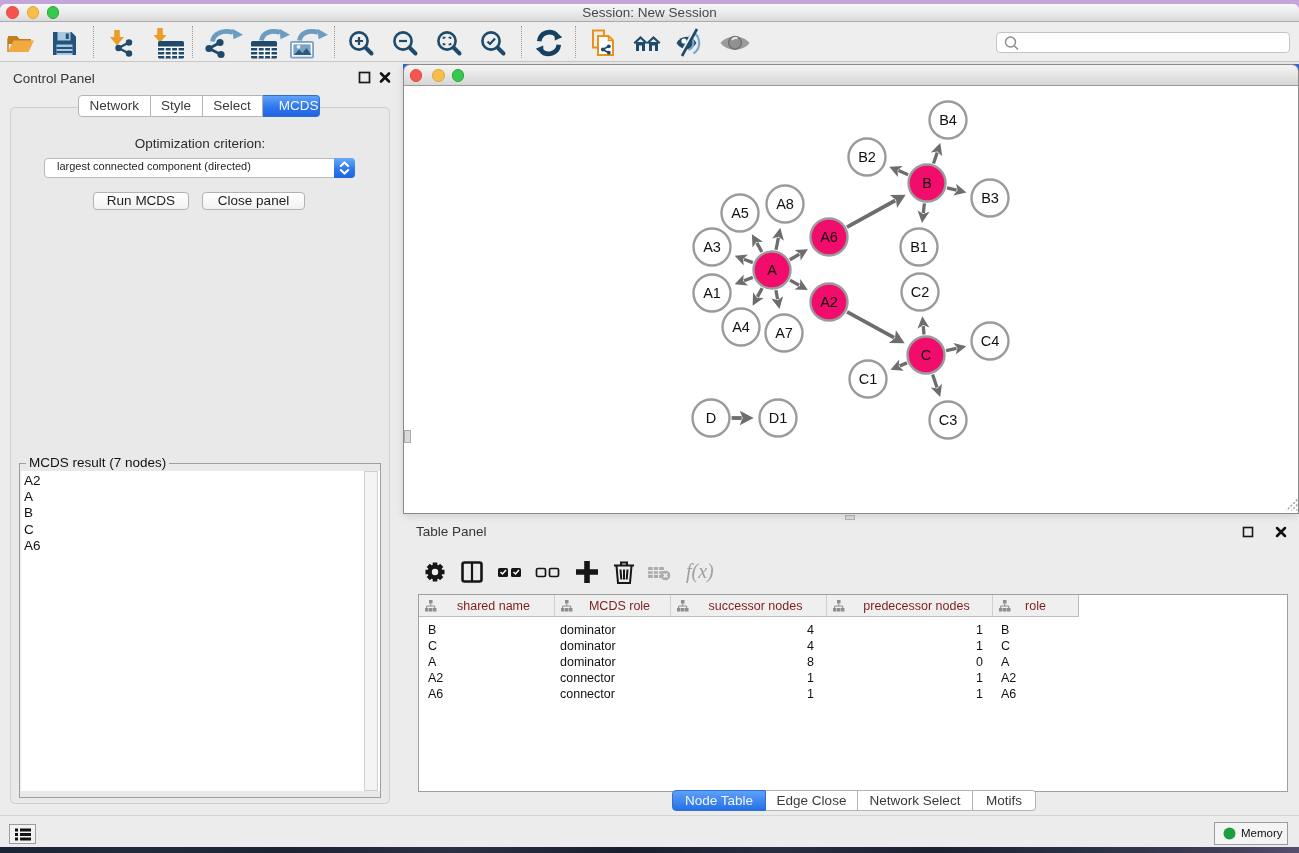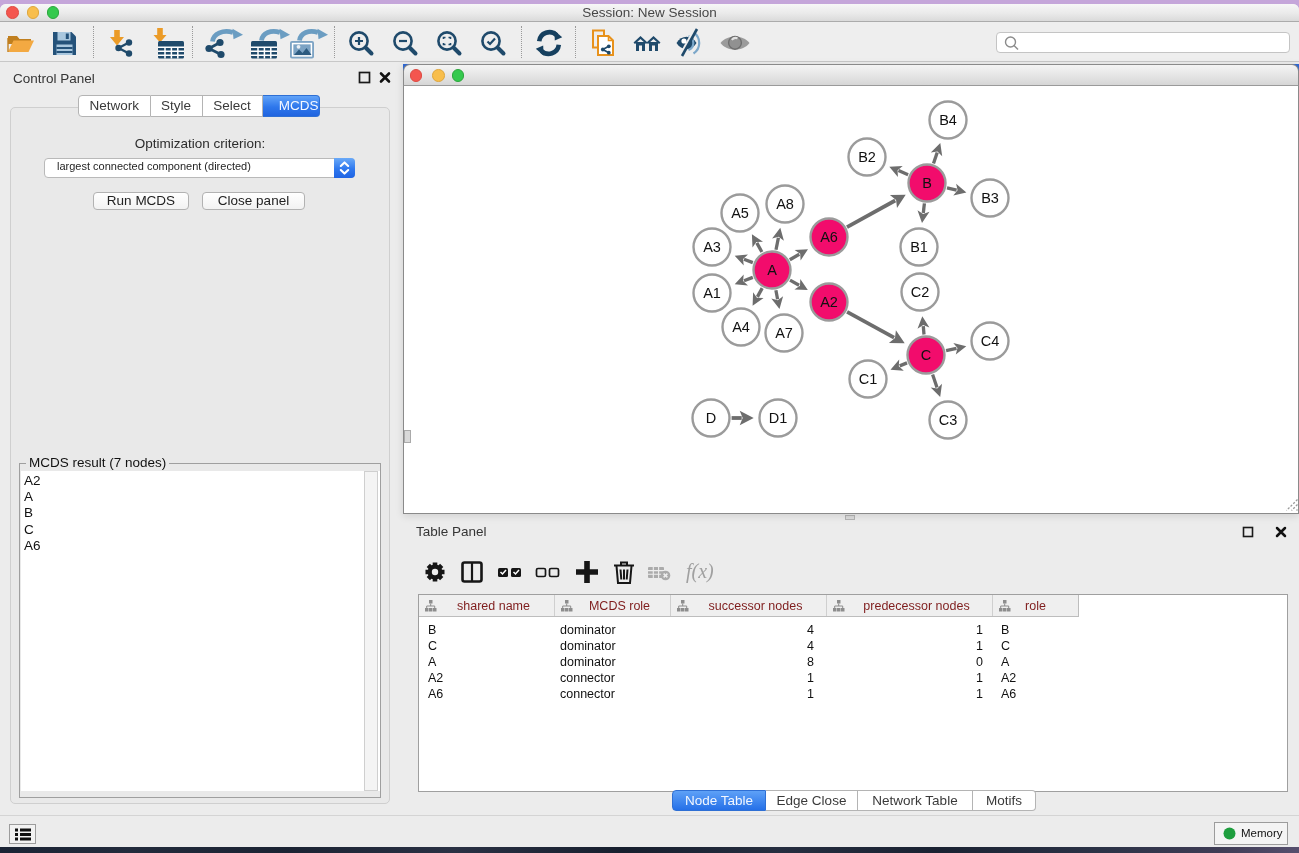--- a/index.html
+++ b/index.html
@@ -408,21 +408,21 @@
         <span class="abs" style="left:141px">connector</span>
         <span class="abs" style="left:252px;width:143px;text-align:right">1</span>
         <span class="abs" style="left:408px;width:156px;text-align:right">1</span>
         <span class="abs" style="left:582px">A6</span>
       </div>
 </div>
 </div>
 <div class="abs" id="tp-tabs">
 <div class="tptab first sel" style="width:92px">Node Table</div>
 <div class="tptab" style="width:91px">Edge Close</div>
-<div class="tptab" style="width:114px">Network Table</div>
+<div class="tptab" style="width:114px">Network Select</div>
 <div class="tptab last" style="width:62px">Motifs</div>
 </div>
 <div class="abs" id="netwin">
 <div class="abs" id="net-titlebar"></div>
 <div class="abs tl r" style="left:6.5px;top:5px"></div>
 <div class="abs tl y" style="left:29px;top:5px"></div>
 <div class="abs tl g" style="left:48.5px;top:5px"></div>
 <div class="abs" id="net-canvas"></div>
 <div class="abs" style="left:1px;top:366px;width:5px;height:11px;background:#d9d9d9;border:1px solid #aaa"></div>
 <svg class="abs" style="left:881px;top:434px" width="15" height="15">

